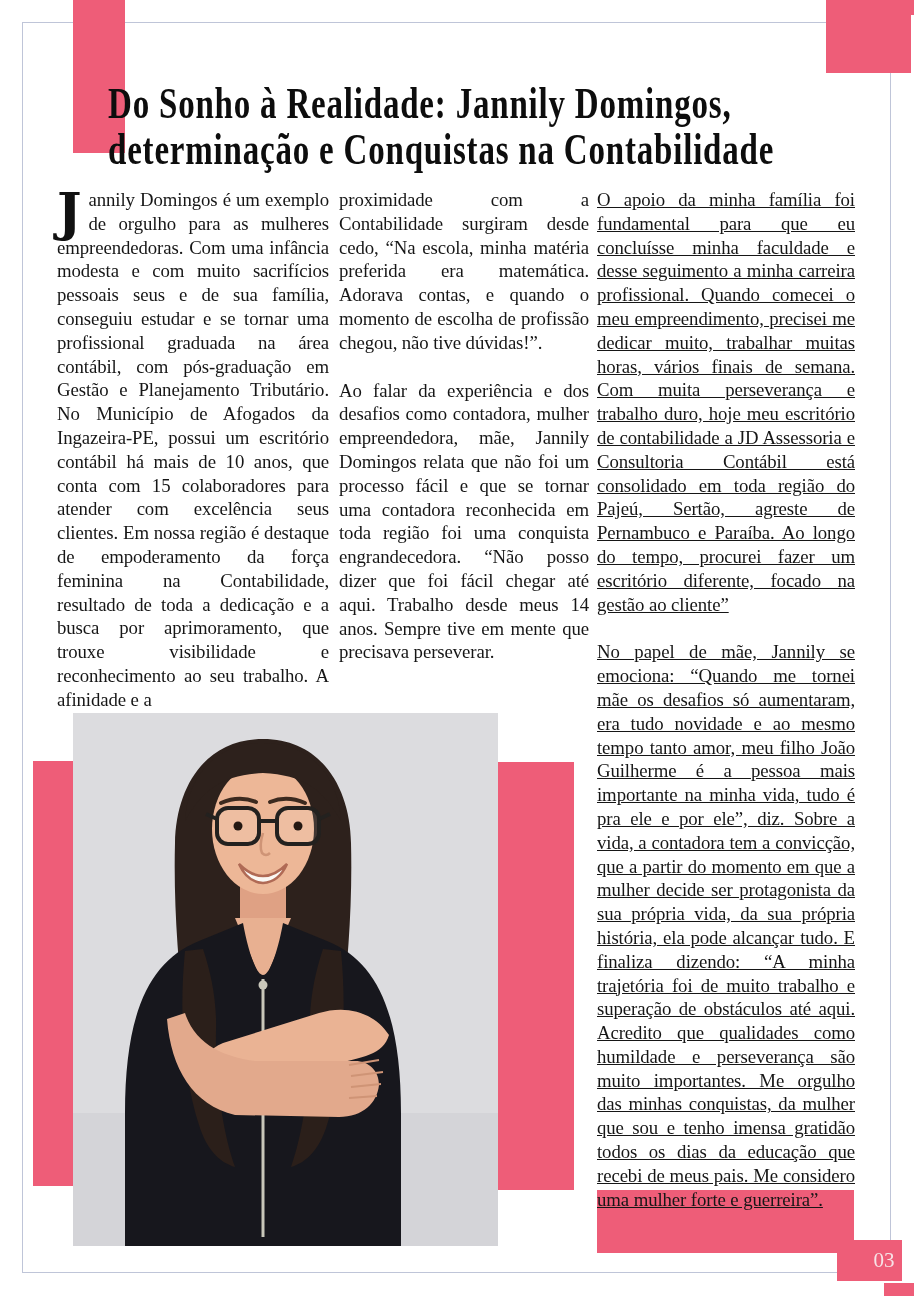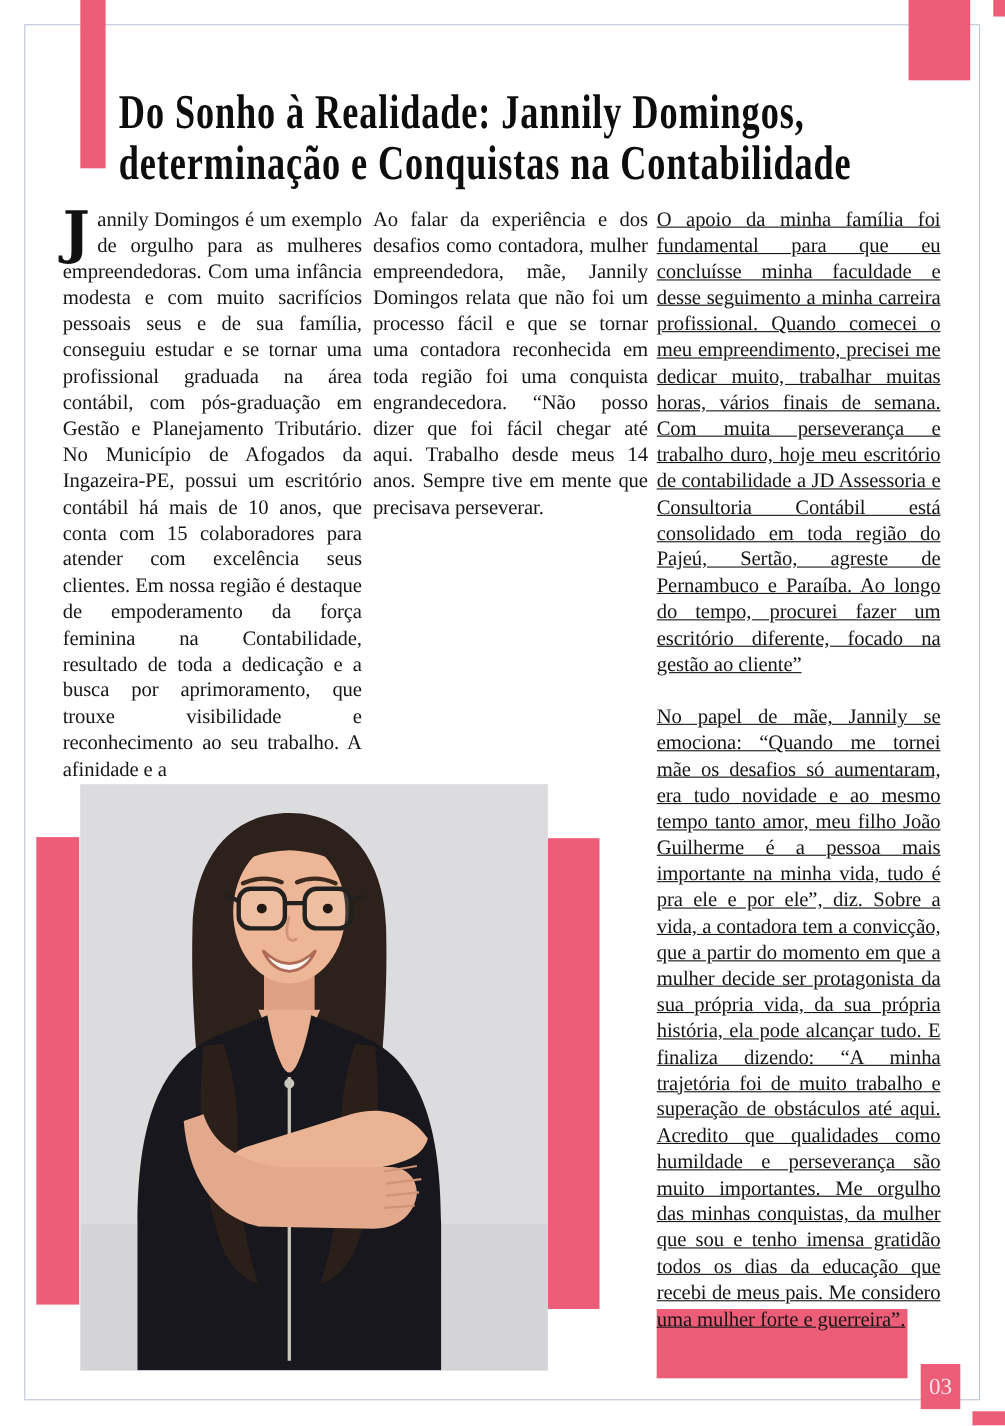--- a/index.html
+++ b/index.html
@@ -4,21 +4,21 @@
 <style>
   html,body{margin:0;padding:0;}
   body{
     width:914px;height:1296px;position:relative;background:#ffffff;
     font-family:"Liberation Serif", serif;overflow:hidden;
   }
   .frame{
     position:absolute;left:22px;top:22px;width:869px;height:1251px;
     border:1px solid #bfc5d8;box-sizing:border-box;
   }
-  .deco{position:absolute;background:#ee5d78;}
+  .deco{position:absolute;background:#ee5d78;padding-left:29px;}
   #bar-title{left:73px;top:0;width:23px;height:153px;}
   #deco-top-right{left:826px;top:0;width:56px;height:73px;}
   #deco-corner-tr{left:903px;top:0;width:11px;height:15px;}
   #deco-photo-left{left:33px;top:761px;width:39px;height:425px;}
   #deco-photo-right{left:498px;top:762px;width:47px;height:428px;}
   #deco-bottom-right{left:597px;top:1190px;width:228px;height:63px;}
   #deco-corner-br{left:884px;top:1283px;width:30px;height:13px;}
   #pagenum{
     left:837px;top:1240px;width:36px;height:41px;
     display:flex;align-items:center;justify-content:center;
@@ -65,20 +65,21 @@
 <div class="deco" id="deco-bottom-right"></div>
 <div class="deco" id="deco-corner-br"></div>
 
 <h1 class="title"><span>Do Sonho à Realidade: Jannily Domingos,</span><br><span>determinação e Conquistas na Contabilidade</span></h1>
 
 <div class="columns">
   <div class="col col1">
     <p><span class="dropcap">J</span><span>annily Domingos é um exemplo de orgulho para as mulheres empreendedoras. Com uma infância modesta e com muito sacrifícios pessoais seus e de sua família, conseguiu estudar e se tornar uma profissional graduada na área contábil, com pós-graduação em Gestão e Planejamento Tributário. No Município de Afogados da Ingazeira-PE, possui um escritório contábil há mais de 10 anos, que conta com 15 colaboradores para atender com excelência seus clientes. Em nossa região é destaque de empoderamento da força feminina na Contabilidade, resultado de toda a dedicação e a busca por aprimoramento, que trouxe visibilidade e reconhecimento ao seu trabalho.  A afinidade e a</span></p>
   </div>
   <div class="col col2">
+    <p>proximidade com a Contabilidade surgiram desde cedo, “Na escola, minha matéria preferida era matemática. Adorava contas, e quando o momento de escolha de profissão chegou, não tive dúvidas!”.</p>
     <p>Ao falar da experiência e dos desafios como contadora, mulher empreendedora, mãe, Jannily Domingos relata que não foi um processo fácil e que se tornar uma contadora reconhecida em toda região foi uma conquista engrandecedora. “Não posso dizer que foi fácil chegar até aqui. Trabalho desde meus 14 anos. Sempre tive em mente que precisava perseverar.</p>
   </div>
   <div class="col col3">
     <p>O apoio da minha família foi fundamental para que eu concluísse minha faculdade e desse seguimento a minha carreira profissional. Quando comecei o meu empreendimento, precisei me dedicar muito, trabalhar muitas horas, vários finais de semana. Com muita perseverança e trabalho duro, hoje meu escritório de contabilidade a JD Assessoria e Consultoria Contábil está consolidado em toda região do Pajeú, Sertão, agreste de Pernambuco e Paraíba. Ao longo do tempo, procurei fazer um escritório diferente, focado na gestão ao cliente”</p>
     <p>No papel de mãe, Jannily se emociona: “Quando me tornei mãe os desafios só aumentaram, era tudo novidade e ao mesmo tempo tanto amor, meu filho João Guilherme é a pessoa mais importante na minha vida, tudo é pra ele e por ele”, diz. Sobre a vida, a contadora tem a convicção, que a partir do momento em que a mulher decide ser protagonista da sua própria vida, da sua própria história, ela pode alcançar tudo. E finaliza dizendo: “A minha trajetória foi de muito trabalho e superação de obstáculos até aqui.  Acredito que qualidades como humildade e perseverança são muito importantes. Me orgulho das minhas conquistas, da mulher que sou e tenho imensa gratidão todos os dias da educação que recebi de meus pais. Me considero uma mulher forte e guerreira”.</p>
   </div>
 </div>
 
 <div class="photo">
   <svg viewBox="0 0 425 533" xmlns="http://www.w3.org/2000/svg">

